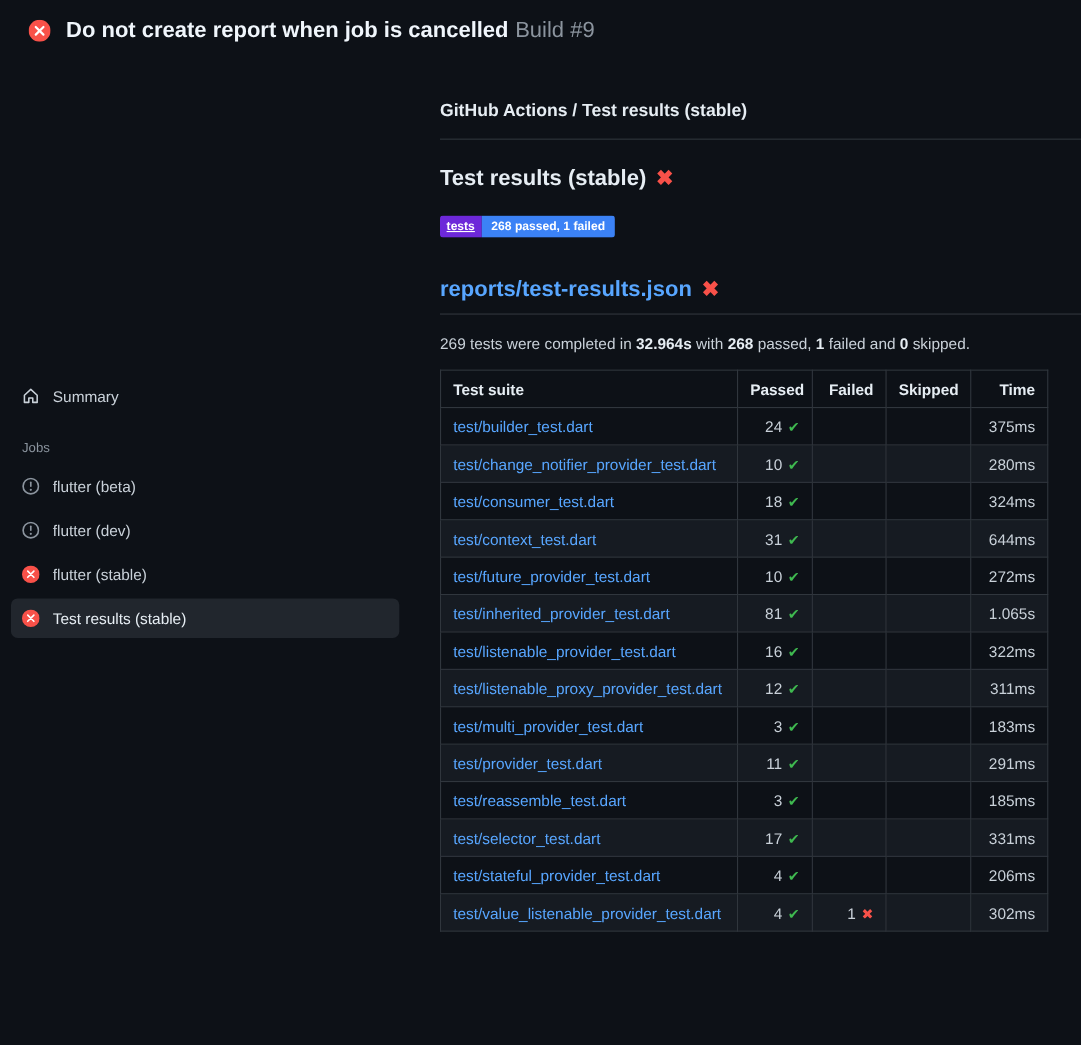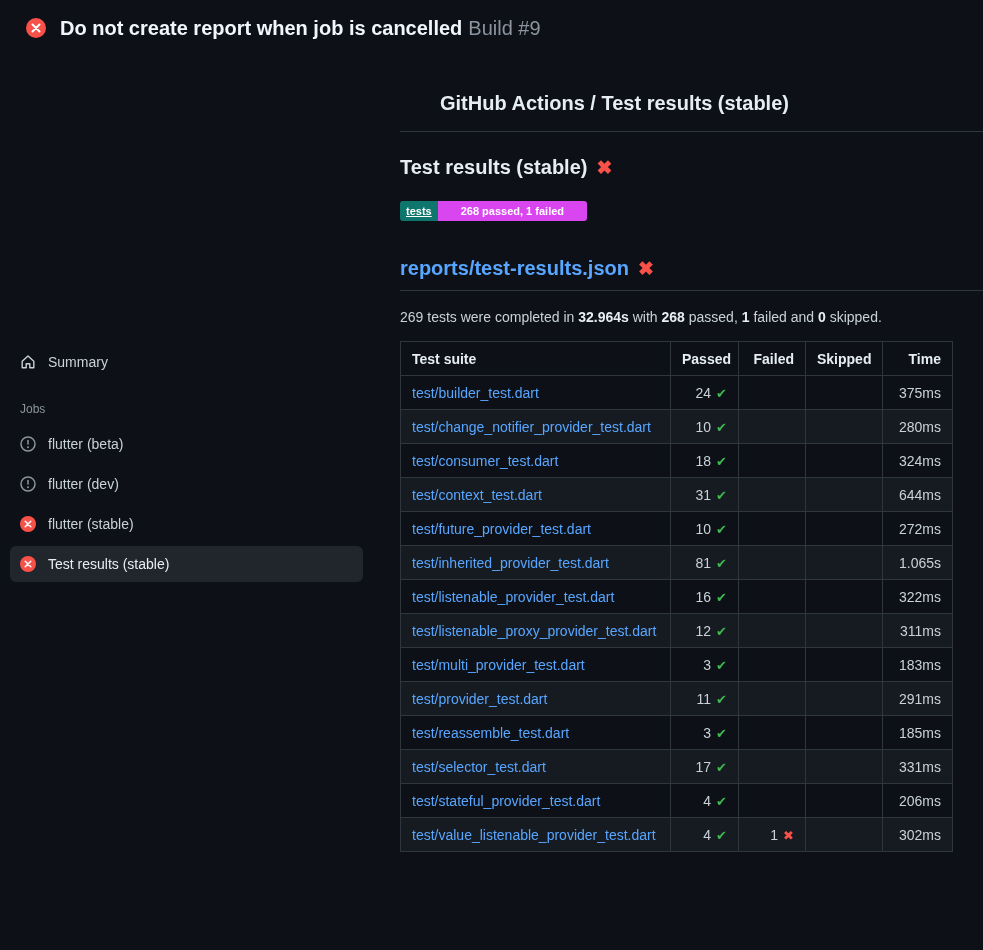--- a/index.html
+++ b/index.html
@@ -49,21 +49,21 @@
     color: #8b949e;
     font-size: 12px;
     margin: 22px 0 10px 20px;
   }
 
   main {
     flex: 1;
     padding: 36px 0 0 25px;
     min-width: 0;
   }
-  .crumb { font-weight: 700; font-size: 20px; color: #e6edf3; margin-left: 40px; }
+  .crumb { font-weight: 700; font-size: 16px; color: #e6edf3; }
   .meta { font-size: 12px; color: #8b949e; margin-top: 6px; }
   .divider { border: none; border-top: 1px solid #30363d; margin-top: 16px; }
 
   .section-title {
     margin: 24px 0 20px 0;
     font-size: 20px;
     font-weight: 700;
     color: #e6edf3;
     display: flex;
     align-items: center;
@@ -78,22 +78,22 @@
 
   .badge {
     display: inline-flex;
     font-size: 11px;
     font-weight: 700;
     color: #ffffff;
     border-radius: 3px;
     overflow: hidden;
     margin: 2px 0 8px 0;
   }
-  .badge-label { background: #0f766e; padding: 4px 6px; text-decoration: underline; }
-  .badge-value { background: #d946ef; padding: 4px 23px; }
+  .badge-label { background: #6d28d9; padding: 4px 6px; text-decoration: underline; }
+  .badge-value { background: #3b82f6; padding: 4px 9px; }
 
   .report-title {
     margin-top: 28px;
     padding-bottom: 10px;
     border-bottom: 1px solid #30363d;
     font-size: 20px;
     font-weight: 700;
     display: flex;
     align-items: center;
   }

